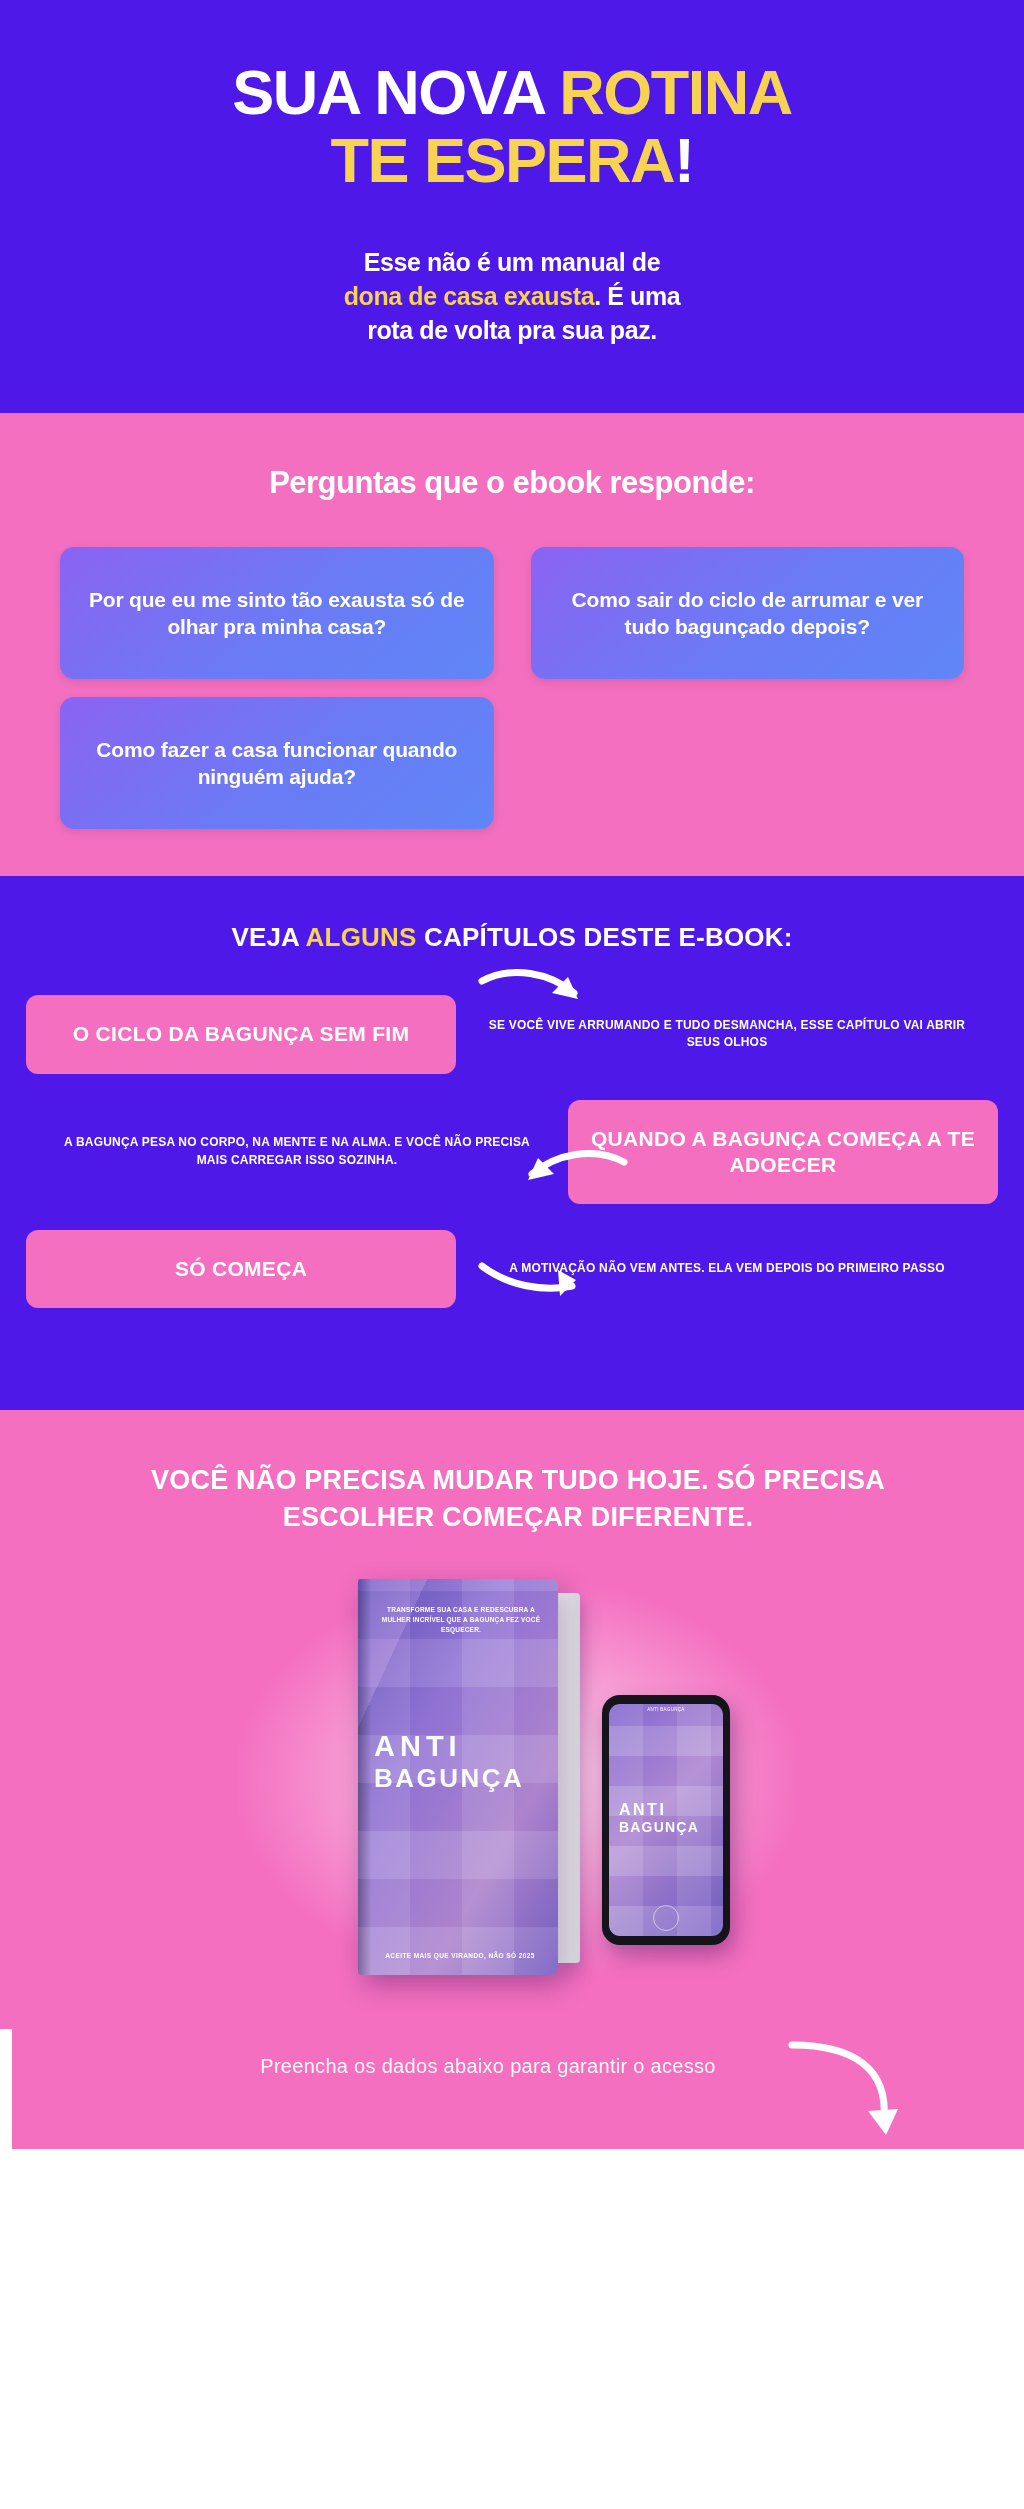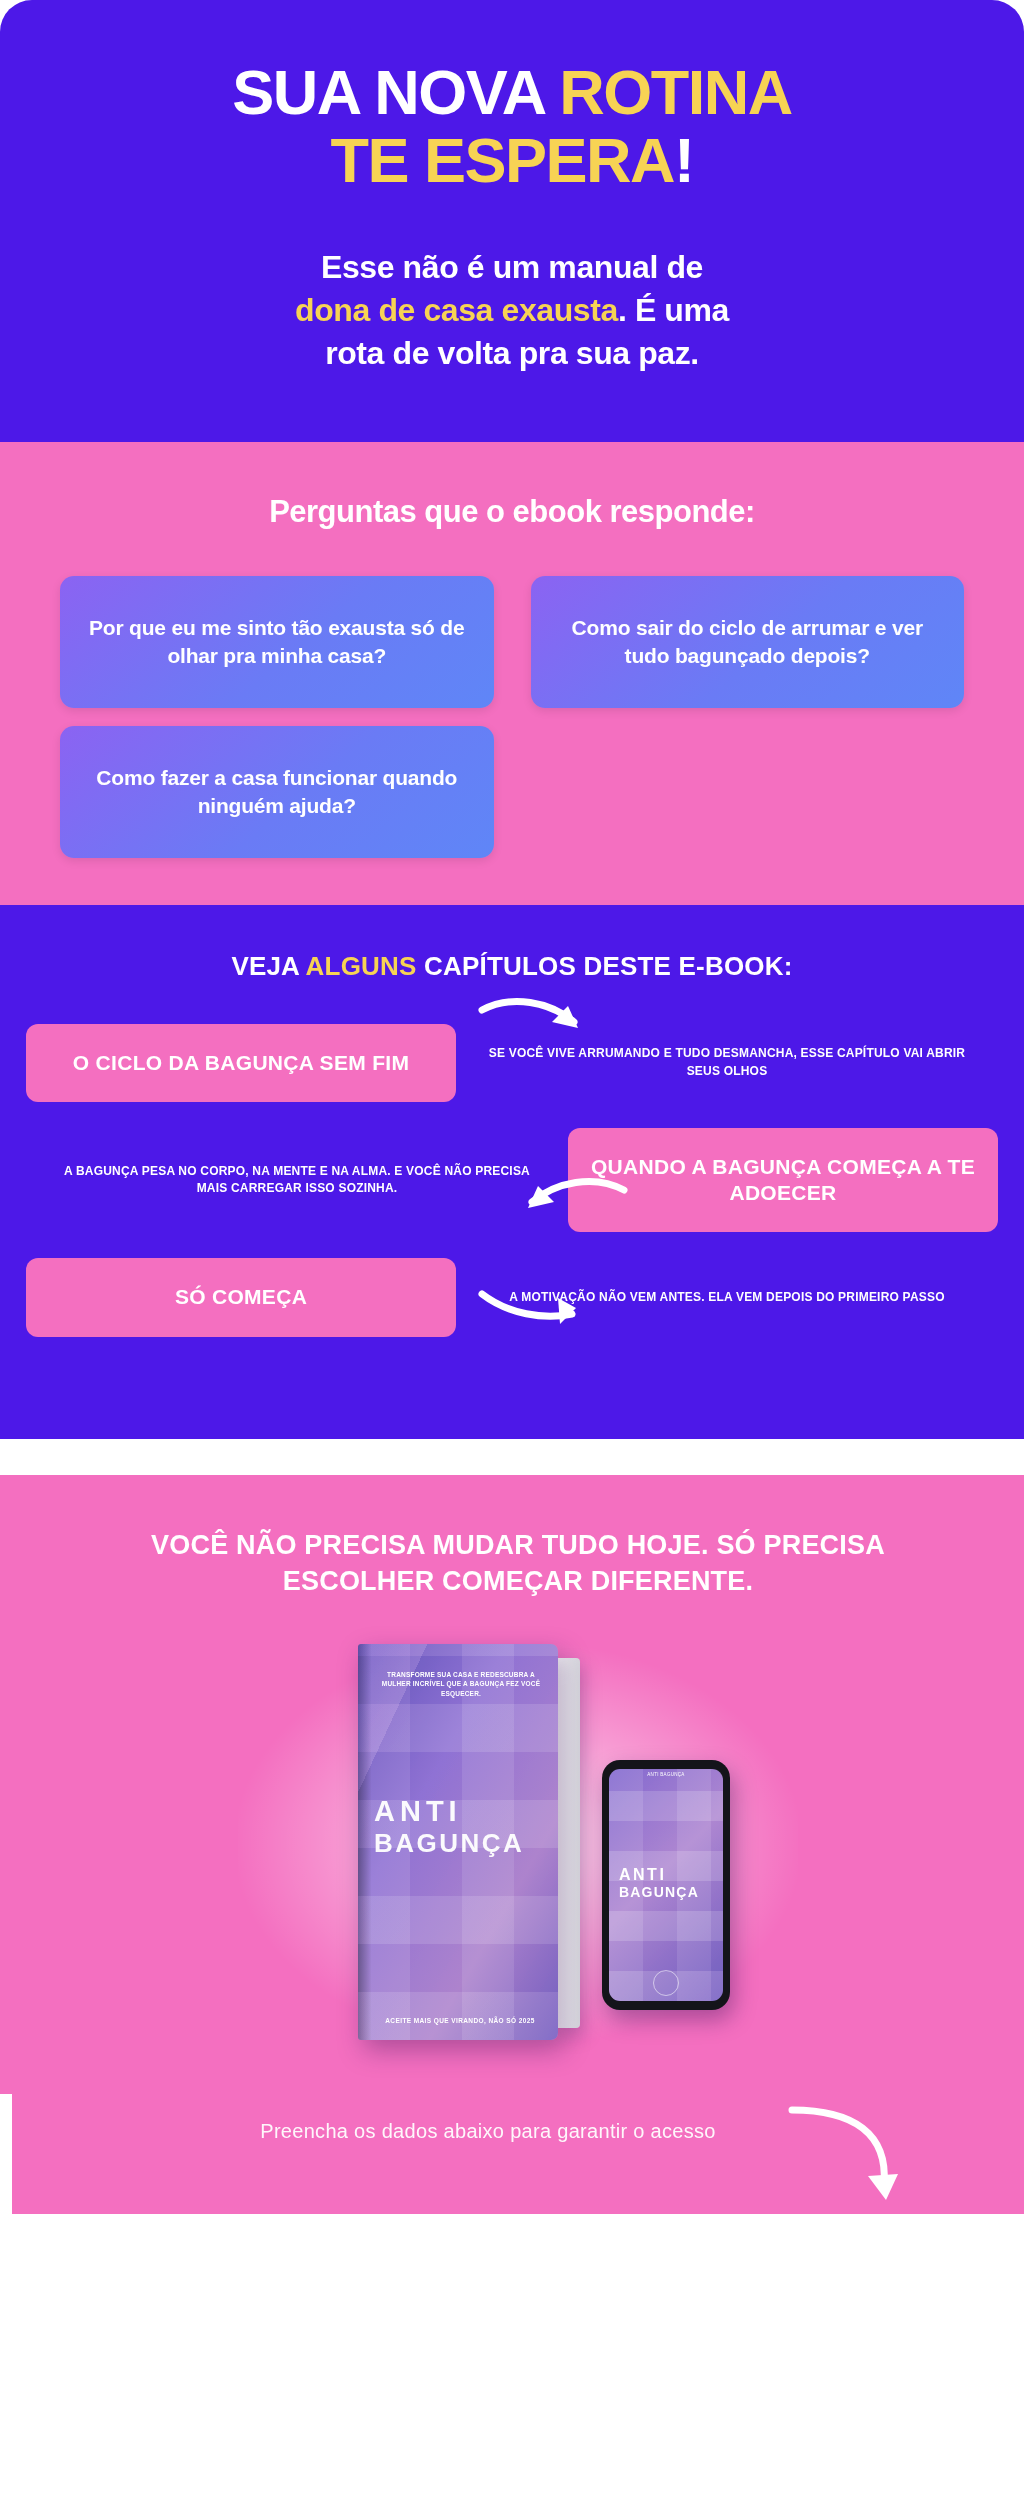--- a/index.html
+++ b/index.html
@@ -6,41 +6,40 @@
   html, body {
     width: 1024px;
     background: #ffffff;
     font-family: "Liberation Sans", sans-serif;
   }
   .page {
     width: 1024px;
     min-height: 2509px;
     position: relative;
     overflow: hidden;
-    border-radius: 32px;
   }
 
   
   .hero {
     background: #4d18e8;
     padding: 58px 70px 66px 70px;
     text-align: center;
   }
   .hero-title {
     font-size: 63px;
     line-height: 1.08;
     font-weight: 800;
     letter-spacing: -1.5px;
     color: #ffffff;
     text-transform: uppercase;
   }
   .hero-title .hl { color: #f7d354; }
   .hero-sub {
     margin-top: 52px;
-    font-size: 32px;
+    font-size: 25px;
     line-height: 1.35;
     font-weight: 700;
     color: #ffffff;
     letter-spacing: -0.4px;
   }
   .hero-sub .hl { color: #f7d354; }
 
   
   .questions {
     background: #f46fc0;
@@ -133,21 +132,20 @@
   .arrow.a2 { left: 492px; top: 48px; transform: scaleX(-1); }
   .arrow.a3 { left: 452px; top: 26px; }
   .arrow svg { width: 100%; height: 100%; display: block; }
 
   
   .product {
     background: #f46fc0;
     padding: 52px 60px 40px 72px;
     text-align: center;
     position: relative;
-    margin-top: 36px;
   }
   .product-heading {
     color: #ffffff;
     font-size: 27px;
     font-weight: 800;
     line-height: 1.35;
     letter-spacing: 0.2px;
     text-transform: uppercase;
     max-width: 840px;
     margin: 0 auto;

